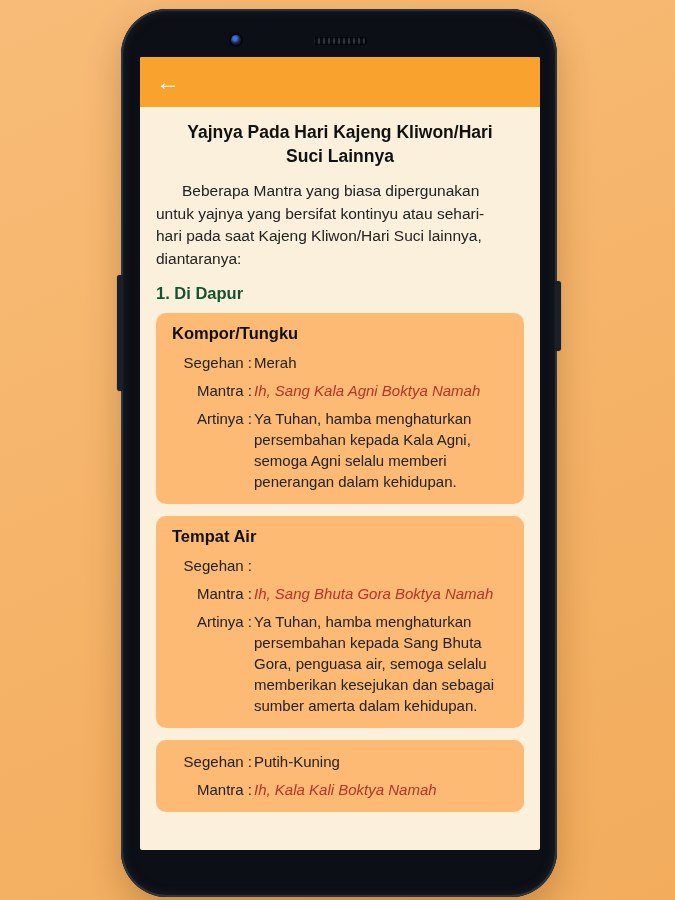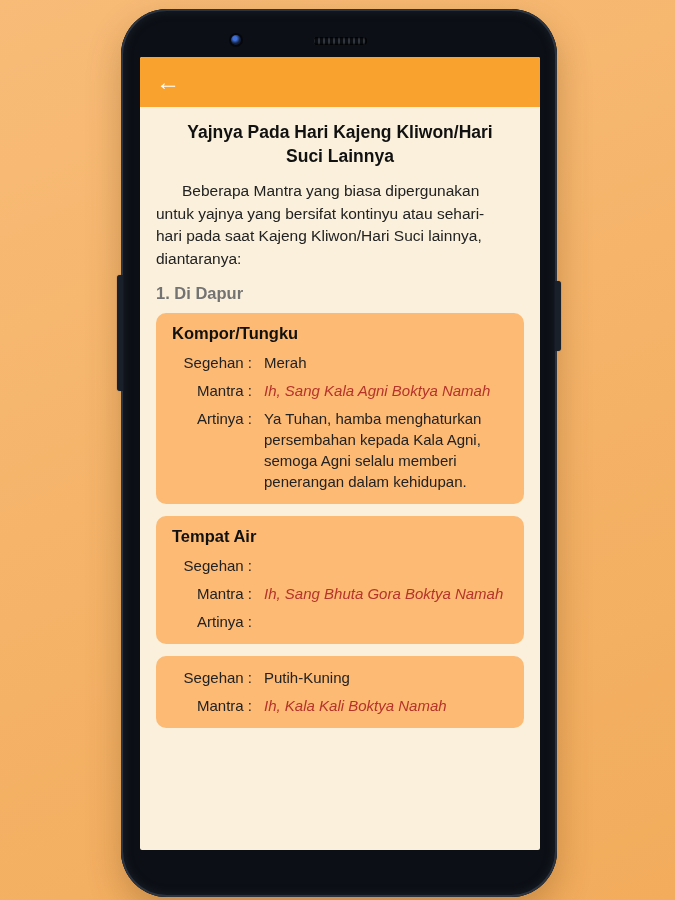--- a/index.html
+++ b/index.html
@@ -58,32 +58,32 @@
   }
   .page-title{
     font-size:17.5px;font-weight:700;line-height:24px;color:#111;
     text-align:center;max-width:345px;margin:0 auto 12px;
   }
   .intro{
     font-size:15.5px;line-height:22.5px;margin:0 24px 14px 0;
     text-indent:26px;color:#222;
   }
   .section-heading{
-    font-size:16.5px;font-weight:700;color:#737373;margin:0 0 10px;
+    font-size:16.5px;font-weight:700;color:#14532d;margin:0 0 10px;
   }
 
   .card{
     background:#fdba74;border-radius:10px;
     padding:11px 16px 12px;margin:0 0 12px;
   }
   .card-title{
     font-size:16.5px;font-weight:700;color:#111;margin:0 0 9px;
   }
   .row{
-    display:grid;grid-template-columns:80px 1fr;column-gap:12px;
+    display:grid;grid-template-columns:80px 1fr;column-gap:2px;
     font-size:15px;line-height:21px;margin-bottom:7px;
   }
   .row:last-child{margin-bottom:0;}
   .row .label{text-align:right;color:#222;}
   .row .value{color:#222;}
   .row .value.mantra{color:#b5342a;font-style:italic;}
 </style>
 </head>
 <body>
 
@@ -127,20 +127,21 @@
         <div class="card-title">Tempat Air</div>
         <div class="row">
           <span class="label">Segehan :</span>
         </div>
         <div class="row">
           <span class="label">Mantra :</span>
           <span class="value mantra">Ih, Sang Bhuta Gora Boktya Namah</span>
         </div>
         <div class="row">
           <span class="label">Artinya :</span>
+          <span class="value">Ya Tuhan, hamba menghaturkan persembahan kepada Sang Bhuta Gora, penguasa air, semoga selalu memberikan kesejukan dan sebagai sumber amerta dalam kehidupan.</span>
         </div>
       </div>
 
       <div class="card">
         <div class="row">
           <span class="label">Segehan :</span>
           <span class="value">Putih-Kuning</span>
         </div>
         <div class="row">
           <span class="label">Mantra :</span>

